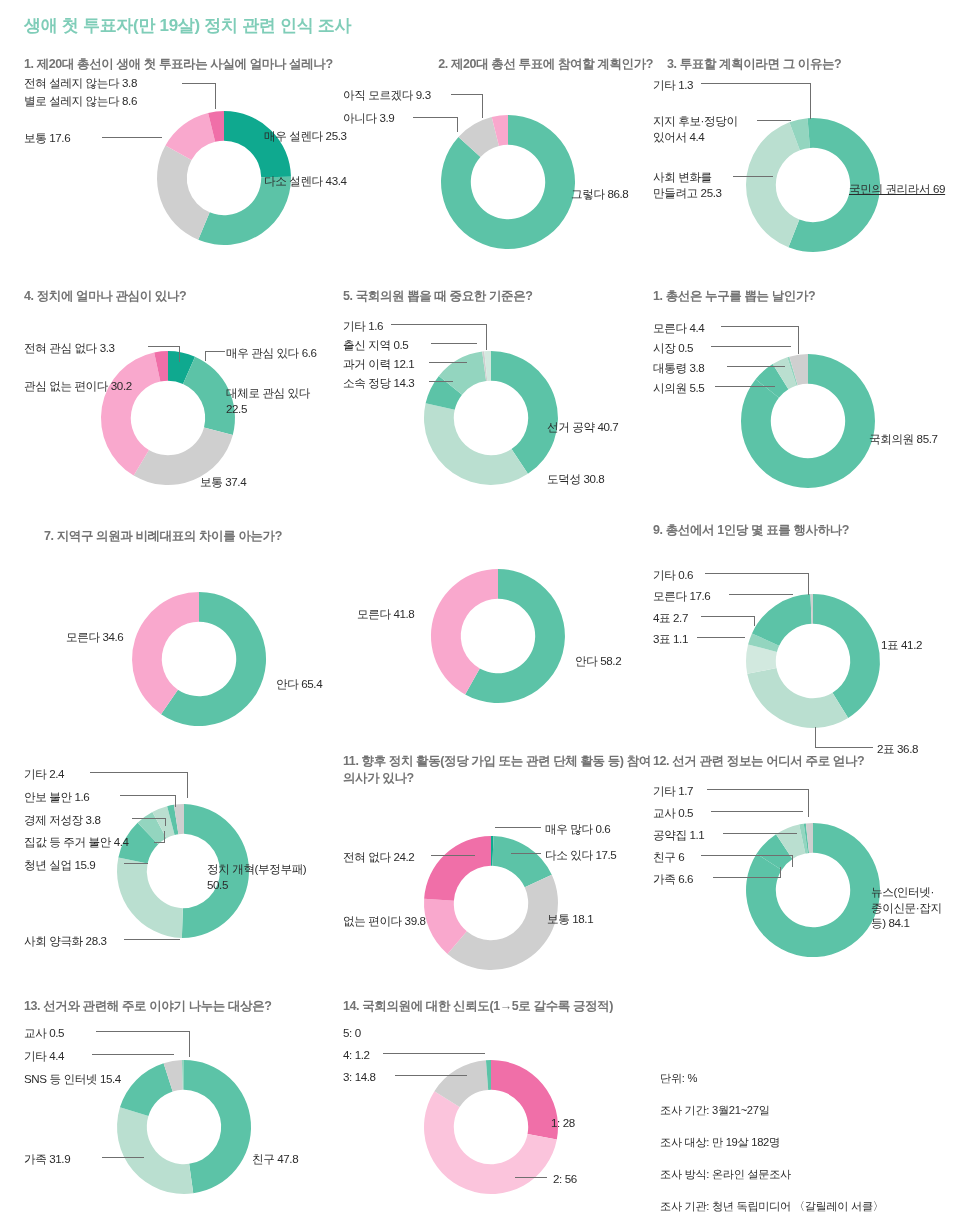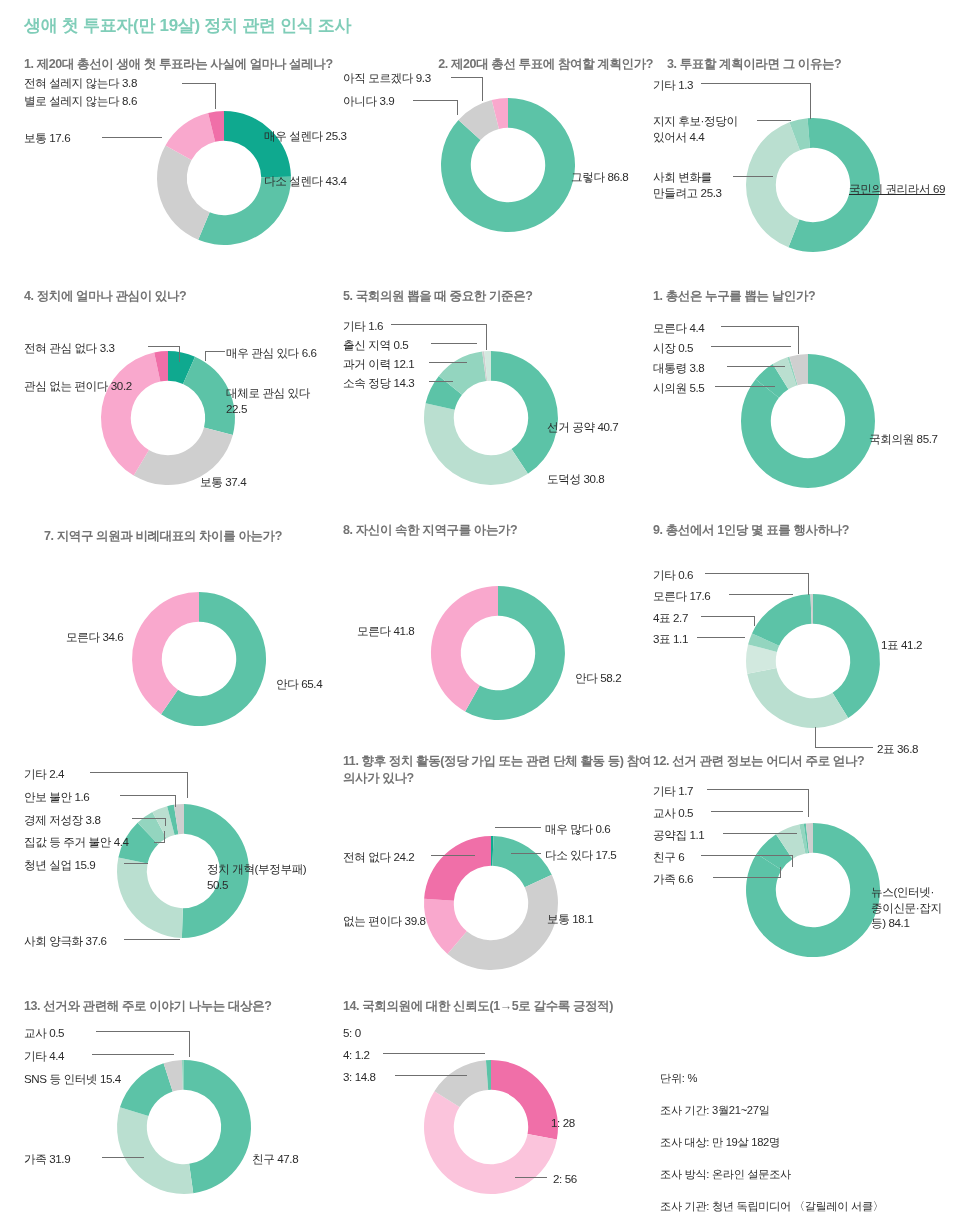--- a/index.html
+++ b/index.html
@@ -85,21 +85,21 @@
       <div class="lbl" style="left:240px; top:55px;">매우 설렌다 25.3</div>
       <div class="lbl" style="left:240px; top:100px;">다소 설렌다 43.4</div>
       <div class="leader h" style="left:158px; top:10px; width:34px;"></div>
       <div class="leader v" style="left:191px; top:10px; height:26px;"></div>
       <div class="leader h" style="left:78px; top:64px; width:60px;"></div>
     </div>
   </div>
 
   <div class="panel" style="left:343px; top:8px; width:310px;text-align:right;">
     <div class="q-title">2. 제20대 총선 투표에 참여할 계획인가?</div>
-    <div class="chart-area" style="height:208px; margin-top:0;">
+    <div class="chart-area" style="height:208px; margin-top:17px;">
       <svg width="310" height="190" viewBox="0 0 310 190">
         <g transform="translate(165,92)">
 
           <path d="M 0 -67 A 67 67 0 1 1 -49.55 -45.08 L -27.51 -25.03 A 37.2 37.2 0 1 0 0 -37.2 Z" fill="#5cc3a7"></path>
 
           <path d="M -49.55 -45.08 A 67 67 0 0 1 -16.31 -64.99 L -9.06 -36.09 A 37.2 37.2 0 0 0 -27.51 -25.03 Z" fill="#cfcfcf"></path>
 
           <path d="M -16.31 -64.99 A 67 67 0 0 1 0 -67 L 0 -37.2 A 37.2 37.2 0 0 0 -9.06 -36.09 Z" fill="#f9a8cd"></path>
         </g>
       </svg>
@@ -244,21 +244,20 @@
 
           <path d="M -37.95 55.19 A 67 67 0 0 1 0 -67 L 0 -37.2 A 37.2 37.2 0 0 0 -21.07 30.64 Z" fill="#f9a8cd"></path>
         </g>
       </svg>
       <div class="lbl" style="left:22px; top:62px;">모른다 34.6</div>
       <div class="lbl" style="left:232px; top:109px;">안다 65.4</div>
     </div>
   </div>
 
   <div class="panel" style="left:343px; top:474px; width:310px;">
-    <div class="q-title">8. 자신이 속한 지역구를 아는가?</div>
     <div class="chart-area" style="height:200px; margin-top:22px;">
       <svg width="310" height="190" viewBox="0 0 310 190">
         <g transform="translate(155,92)">
 
           <path d="M 0 -67 A 67 67 0 1 1 -32.86 58.42 L -18.24 32.43 A 37.2 37.2 0 1 0 0 -37.2 Z" fill="#5cc3a7"></path>
 
           <path d="M -32.86 58.42 A 67 67 0 0 1 0 -67 L 0 -37.2 A 37.2 37.2 0 0 0 -18.24 32.43 Z" fill="#f9a8cd"></path>
         </g>
       </svg>
       <div class="lbl" style="left:14px; top:62px;text-align:center;">모른다 41.8</div>
@@ -322,21 +321,21 @@
           <path d="M -10.11 -66.23 A 67 67 0 0 1 0 -67 L 0 -37.2 A 37.2 37.2 0 0 0 -5.61 -36.77 Z" fill="#cfcfcf"></path>
         </g>
       </svg>
       <div class="lbl" style="left:0px; top:-3px;">기타 2.4</div>
       <div class="lbl" style="left:0px; top:20px;">안보 불안 1.6</div>
       <div class="lbl" style="left:0px; top:43px;">경제 저성장 3.8</div>
       <div class="lbl" style="left:0px; top:65px;">집값 등 주거 불안 4.4</div>
       <div class="lbl" style="left:0px; top:88px;">청년 실업 15.9</div>
       <div class="lbl wrap" style="left:183px; top:92px; width:142px; white-space:pre-line;">정치 개혁(부정부패)
 50.5</div>
-      <div class="lbl" style="left:0px; top:164px;">사회 양극화 37.6</div>
+      <div class="lbl" style="left:0px; top:164px;">사회 양극화 28.3</div>
       <div class="leader h" style="left:66px; top:3px; width:98px;"></div>
       <div class="leader v" style="left:163px; top:3px; height:26px;"></div>
       <div class="leader h" style="left:96px; top:26px; width:56px;"></div>
       <div class="leader v" style="left:151px; top:26px; height:12px;"></div>
       <div class="leader h" style="left:108px; top:49px; width:34px;"></div>
       <div class="leader v" style="left:141px; top:49px; height:8px;"></div>
       <div class="leader v" style="left:140px; top:62px; height:12px;"></div>
       <div class="leader h" style="left:130px; top:73px; width:11px;"></div>
       <div class="leader h" style="left:100px; top:94px; width:24px;"></div>
       <div class="leader h" style="left:100px; top:170px; width:56px;"></div>

